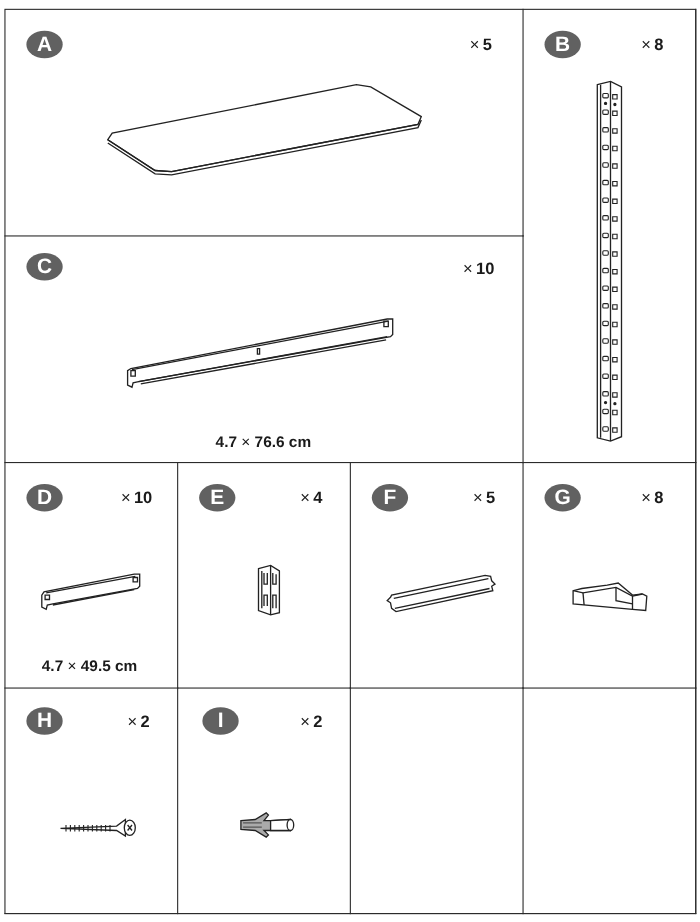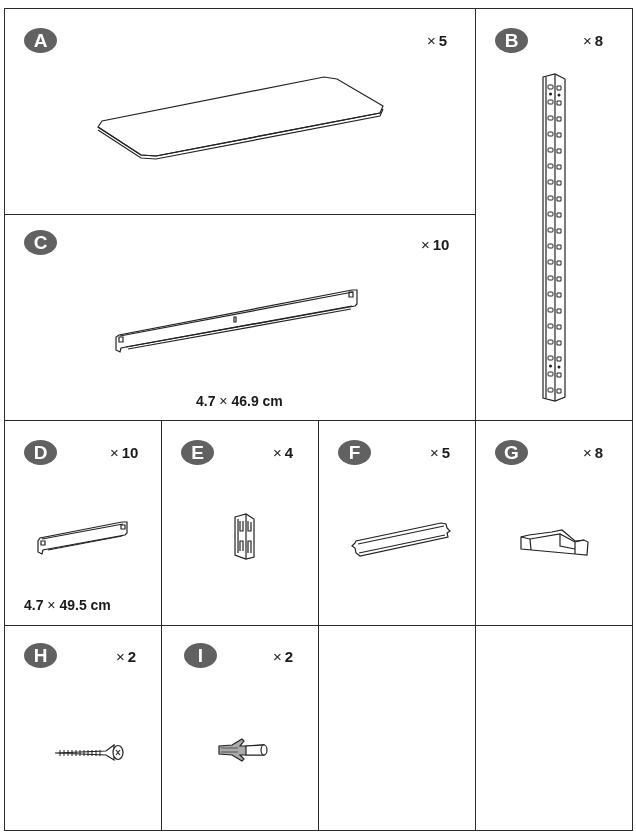--- a/index.html
+++ b/index.html
@@ -101,36 +101,36 @@
     <g fill="#fff" stroke="#222" stroke-width="1.2" transform="translate(-4,-214)">
       <path d="M116,337 L116,350 L120,352 L121,348 L126,347 L355,306 L357,304 L357,290 L352,290 L119,335 Z"></path>
       <path d="M120,336 L353,292" fill="none"></path>
       <path d="M126,347 L352,306" fill="none"></path>
       <path d="M128,349 L351,309" fill="none"></path>
       <rect x="119" y="337" width="4" height="5" fill="none"></rect>
       <rect x="349" y="292" width="4" height="5" fill="none"></rect>
       <rect x="234" y="317" width="2" height="5" fill="none"></rect>
     </g>
   </svg>
-  <div class="dim" style="left:192px;top:179px;"><span>4.7</span> <span class="x">×</span> <span>46.9 cm</span></div>
+  <div class="dim" style="left:192px;top:179px;"><span>4.7</span> <span class="x">×</span> <span>76.6 cm</span></div>
 </div>
 
 <div class="cell" style="left:4px;top:420px;width:158px;height:206px;">
   <div class="badge" style="left:20px;top:20px;">D</div>
   <div class="qty" style="left:106px;top:24px;"><span class="x">×</span><span>10</span></div>
   <svg class="part" style="left:0;top:0;" width="158" height="206" viewBox="0 0 158 206">
     <g fill="#fff" stroke="#222" stroke-width="1.2" transform="translate(-4,-420)">
       <path d="M38,541 L38,552 L42,554 L43,550 L48,549 L125,535 L127,533 L127,522 L122,522 L40,538 Z"></path>
       <path d="M42,539 L123,524" fill="none"></path>
       <path d="M48,550 L122,536" fill="none"></path>
       <rect x="41" y="541" width="4" height="4" fill="none"></rect>
       <rect x="121" y="525" width="4" height="4" fill="none"></rect>
     </g>
   </svg>
-  <div class="dim" style="left:20px;top:177px;"><span>4.7</span> <span class="x">×</span> <span>49.5 cm</span></div>
+  <div class="dim" style="left:34px;top:177px;"><span>4.7</span> <span class="x">×</span> <span>49.5 cm</span></div>
 </div>
 
 <div class="cell" style="left:161px;top:420px;width:158px;height:206px;">
   <div class="badge" style="left:20px;top:20px;">E</div>
   <div class="qty" style="left:112px;top:24px;"><span class="x">×</span><span>4</span></div>
   <svg class="part" style="left:73px;top:93px;" width="22" height="46" viewBox="0 0 22 46">
     <g fill="#fff" stroke="#222" stroke-width="1.2">
       <path d="M1,4 L12,1 L20,6 L20,44 L12,46 L1,42 Z"></path>
       <path d="M12,1 L12,46" fill="none"></path>
       <path d="M4,6 L4,40" fill="none"></path>

